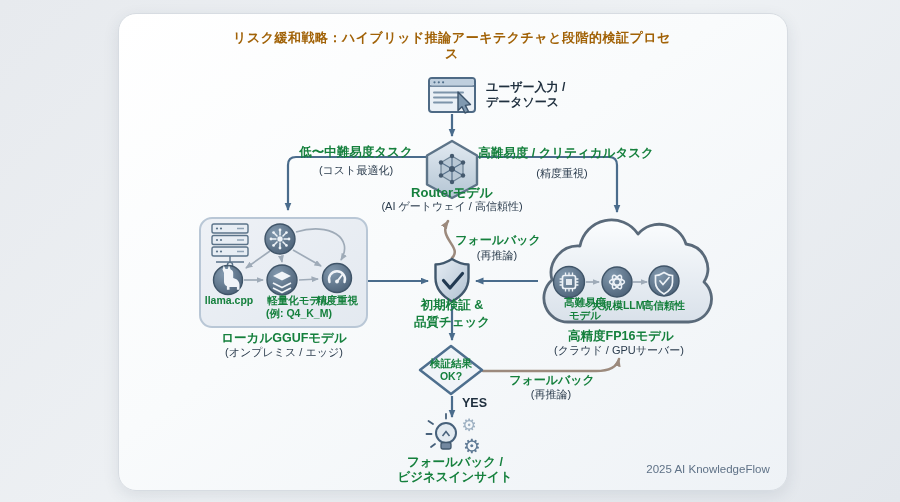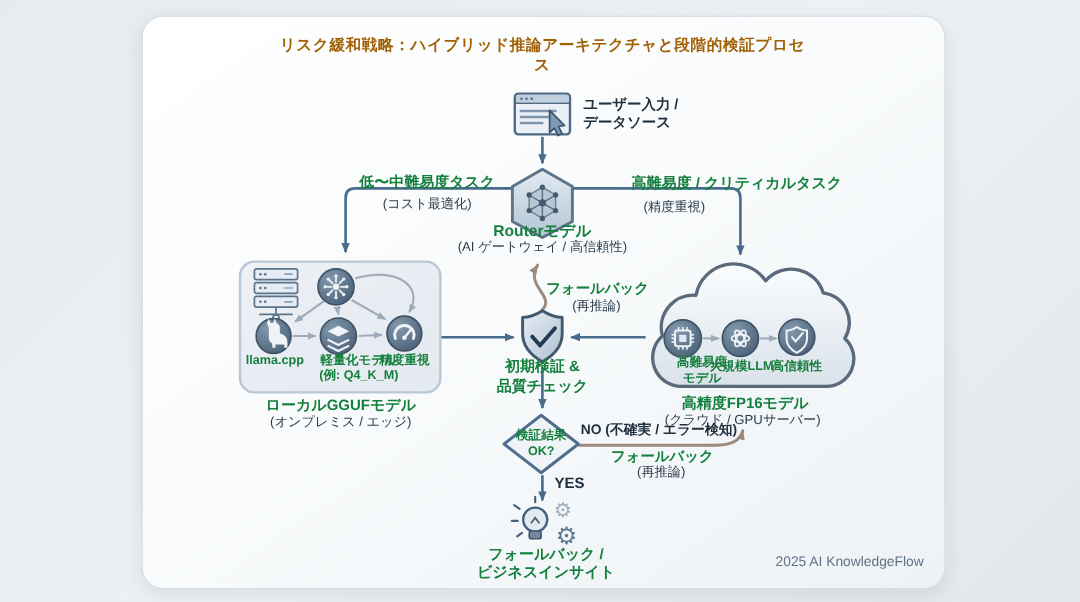--- a/index.html
+++ b/index.html
@@ -230,21 +230,21 @@
     </g>
   </svg>
 
   <div class="lbl title" style="left:452px;top:30px;">リスク緩和戦略：ハイブリッド推論アーキテクチャと段階的検証プロセス</div>
 
   <div class="lbl-left b f12 lh145" style="left:486px;top:80px;">ユーザー入力 /
 データソース</div>
 
   <div class="lbl b f125" style="left:356px;top:145px;">低〜中難易度タスク</div>
   <div class="lbl f11" style="left:356px;top:164px;">(コスト最適化)</div>
-  <div class="lbl b f125" style="left:566px;top:146px;margin-left:48px;">高難易度 / クリティカルタスク</div>
+  <div class="lbl b f125" style="left:566px;top:146px;">高難易度 / クリティカルタスク</div>
   <div class="lbl f11" style="left:562px;top:167px;">(精度重視)</div>
 
   <div class="lbl b f13" style="left:452px;top:185px;">Routerモデル</div>
   <div class="lbl f11" style="left:452px;top:200px;">(AI ゲートウェイ / 高信頼性)</div>
 
   <div class="lbl b f105" style="left:229px;top:294px;">llama.cpp</div>
   <div class="lbl b f105 lh12" style="left:283px;top:294px;">軽量化モデル
 (例: Q4_K_M)</div>
   <div class="lbl b f105" style="left:337px;top:294px;">精度重視</div>
   <div class="lbl b f125" style="left:284px;top:331px;">ローカルGGUFモデル</div>
@@ -257,21 +257,20 @@
 
   <div class="lbl b f105 lh12" style="left:569px;top:296px;">高難易度
 モデル</div>
   <div class="lbl b f105" style="left:618px;top:299px;">大規模LLM</div>
   <div class="lbl b f105" style="left:664px;top:299px;">高信頼性</div>
   <div class="lbl b f125" style="left:621px;top:329px;">高精度FP16モデル</div>
   <div class="lbl f11" style="left:619px;top:344px;">(クラウド / GPUサーバー)</div>
 
   <div class="lbl b f105 lh13" style="left:451px;top:357px;">検証結果
 OK?</div>
-  <div class="lbl-left b f115" style="left:484px;top:352px;">NO (不確実 / エラー検知)</div>
   <div class="lbl b f12" style="left:552px;top:373px;">フォールバック</div>
   <div class="lbl f11" style="left:551px;top:388px;">(再推論)</div>
   <div class="lbl-left b f125" style="left:462px;top:396px;">YES</div>
 
   <div class="lbl b f125 lh145" style="left:455px;top:455px;">フォールバック /
 ビジネスインサイト</div>
 
   <div class="lbl wm" style="left:708px;top:462px;">2025 AI KnowledgeFlow</div>
 </div>
 

